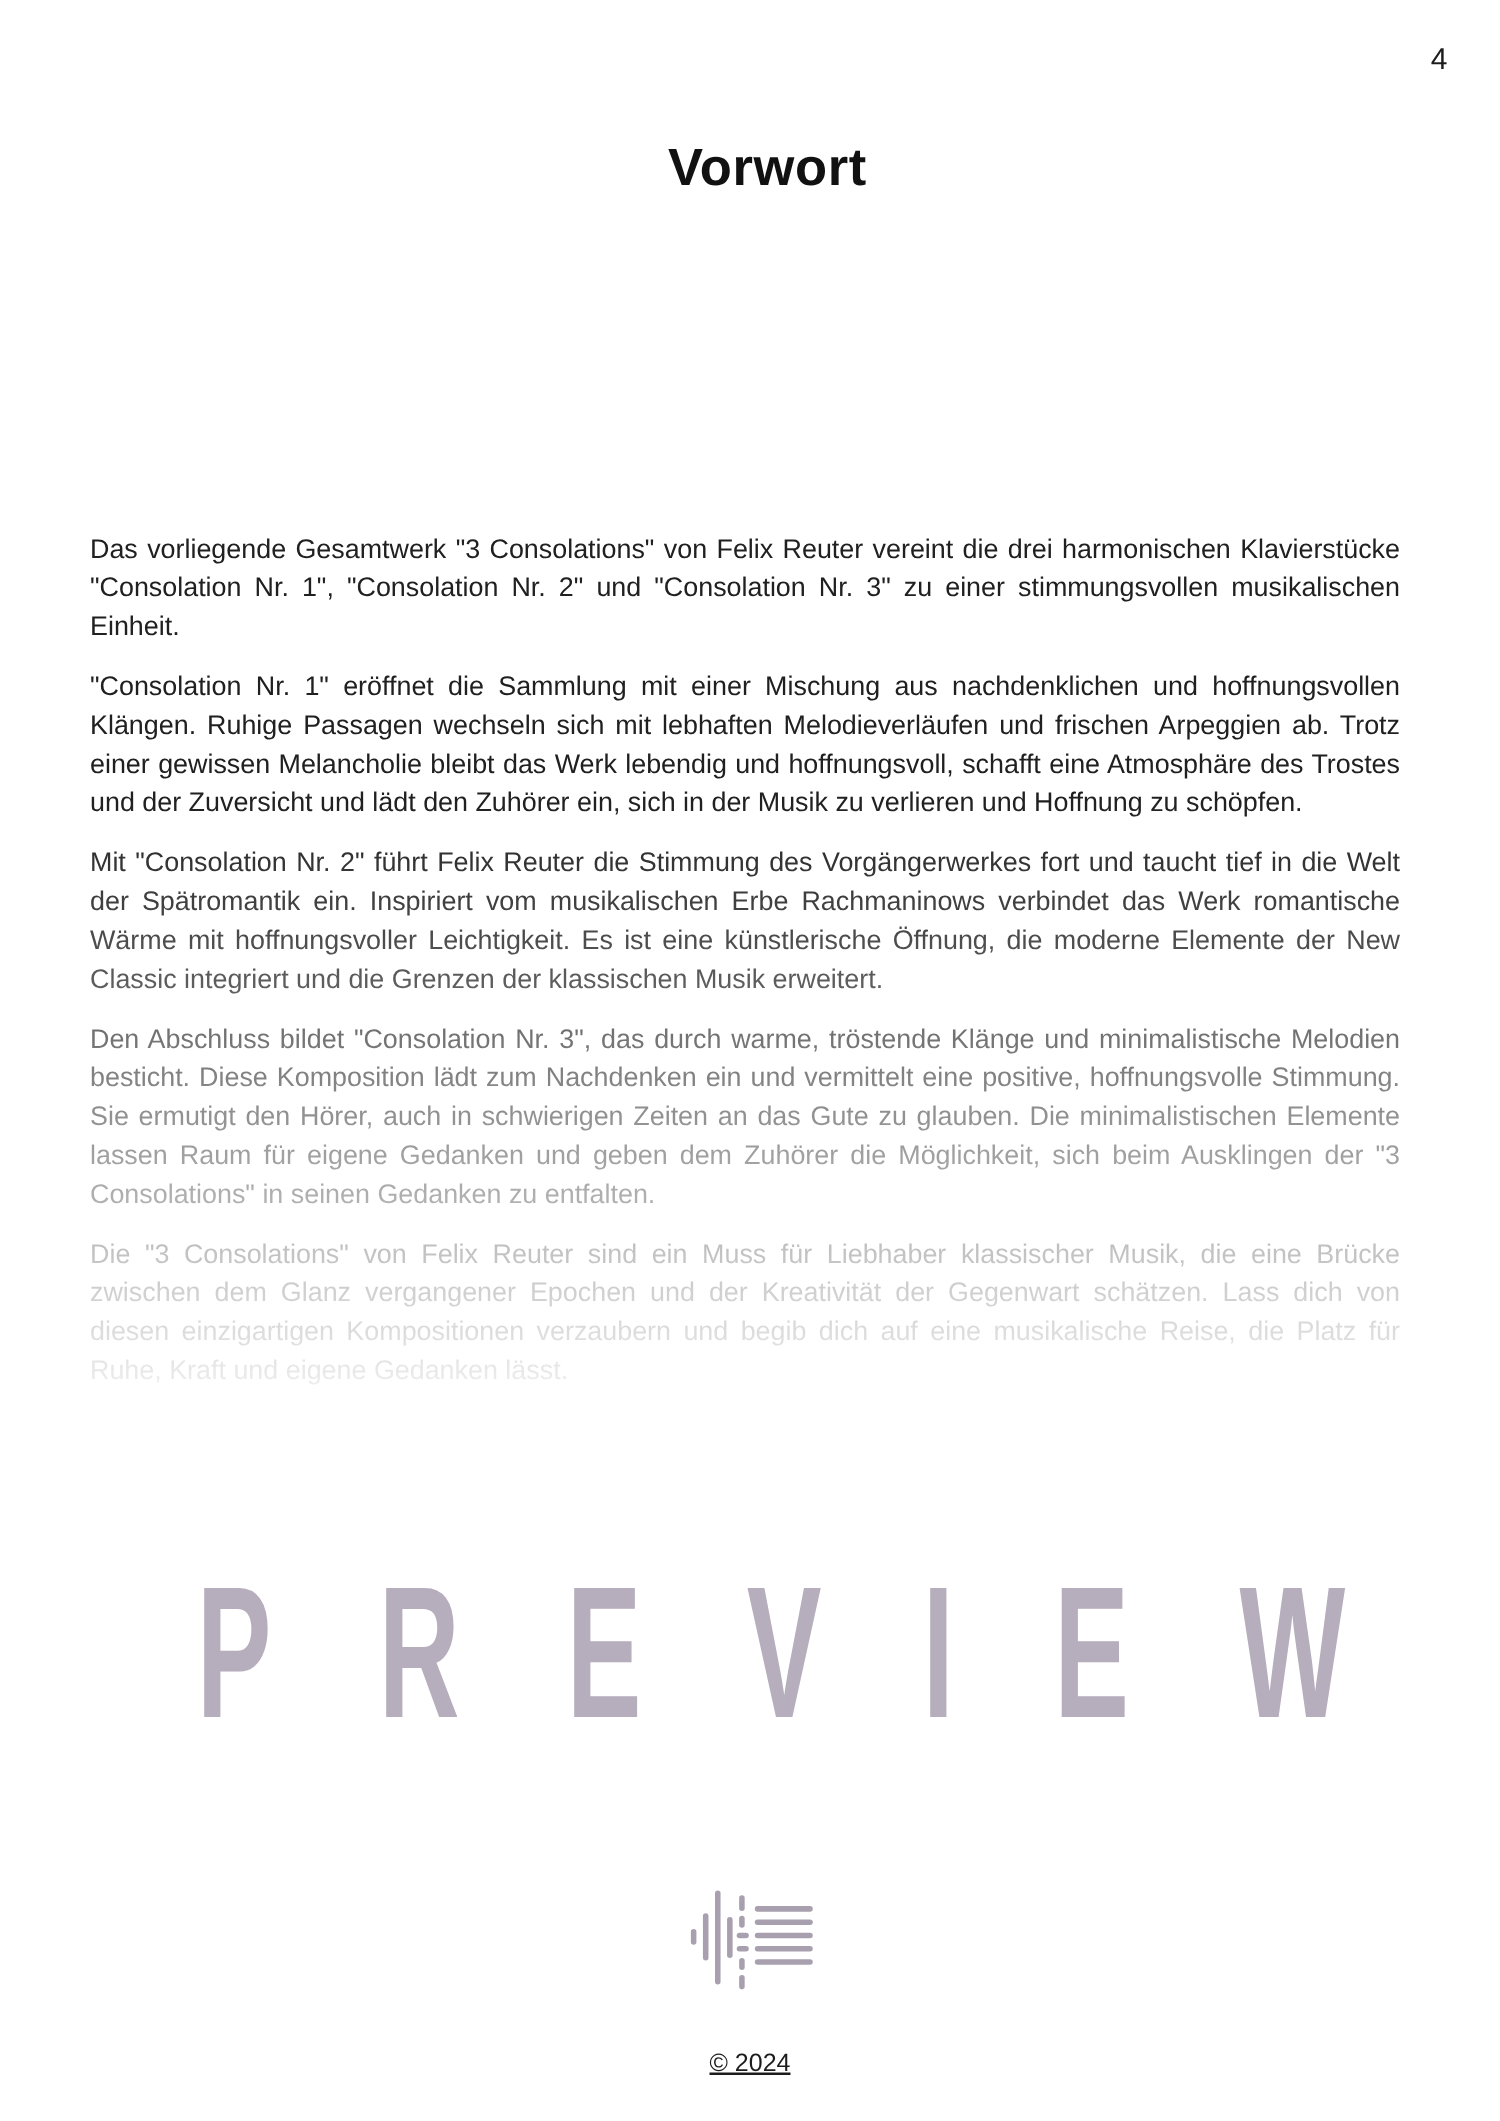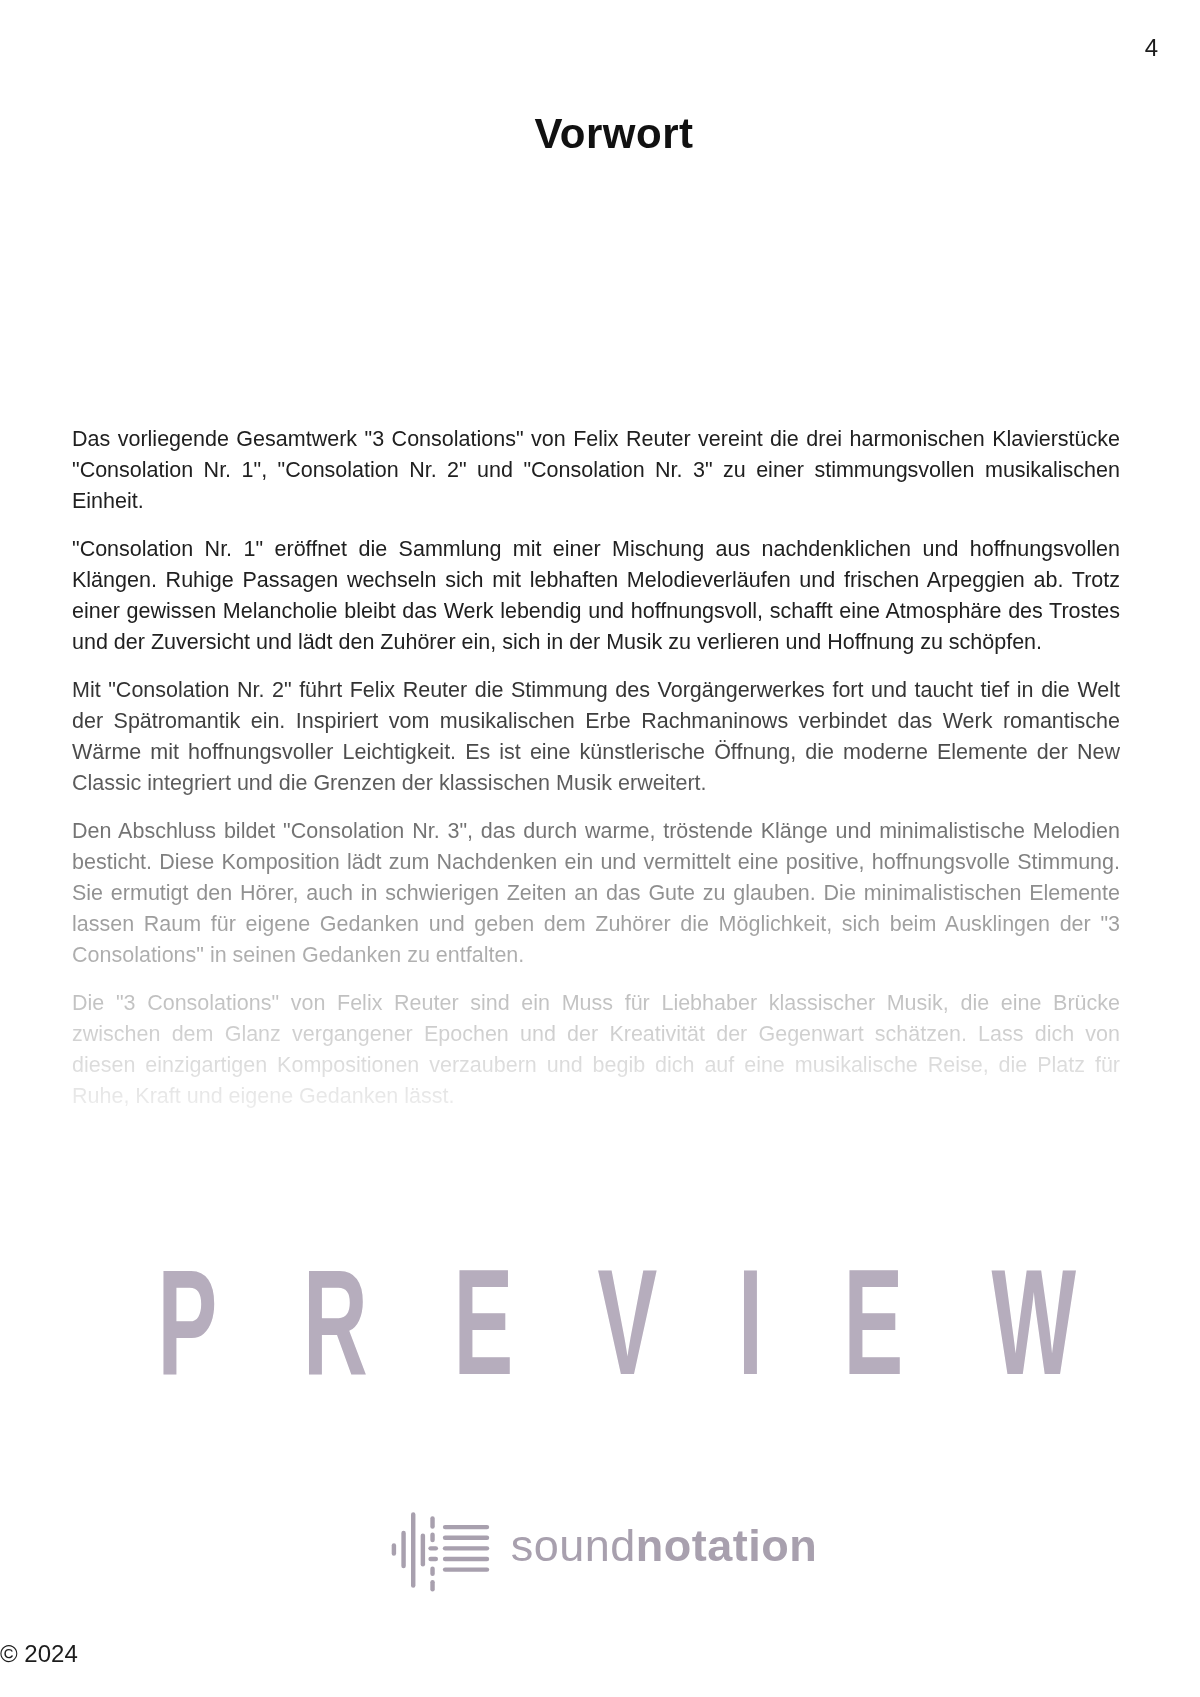--- a/index.html
+++ b/index.html
@@ -110,22 +110,24 @@
     top: -4px;
   }
   .logo-text .light { font-weight: 400; }
   .logo-text .bold  { font-weight: 700; }
 
   .copyright {
     position: absolute;
     top: 1640px;
     left: 0;
     width: 100%;
-    font-size: 24px;
+    text-align: center;
+    font-size: 20px;
     color: #1c1c1c;
+    text-decoration: underline;
   }
 </style>
 </head>
 <body>
 
 <div class="page">
 
   <span class="page-number">4</span>
 
   <h1 class="doc-title">Vorwort</h1>
@@ -167,18 +169,17 @@
         <rect x="47" y="38" width="10" height="4.6" rx="2.3"></rect>
         <rect x="47" y="49" width="10" height="4.6" rx="2.3"></rect>
 
         <rect x="62" y="16" width="48" height="4.6" rx="2.3"></rect>
         <rect x="62" y="27" width="48" height="4.6" rx="2.3"></rect>
         <rect x="62" y="38" width="48" height="4.6" rx="2.3"></rect>
         <rect x="62" y="49" width="48" height="4.6" rx="2.3"></rect>
         <rect x="62" y="60" width="48" height="4.6" rx="2.3"></rect>
       </svg>
     </span>
-    <span class="logo-text"><span class="light">sound</span><span class="bold">notation</span></span>
   </div>
 
   <div class="copyright">© 2024</div>
 
 </div>
 
 </body></html>

